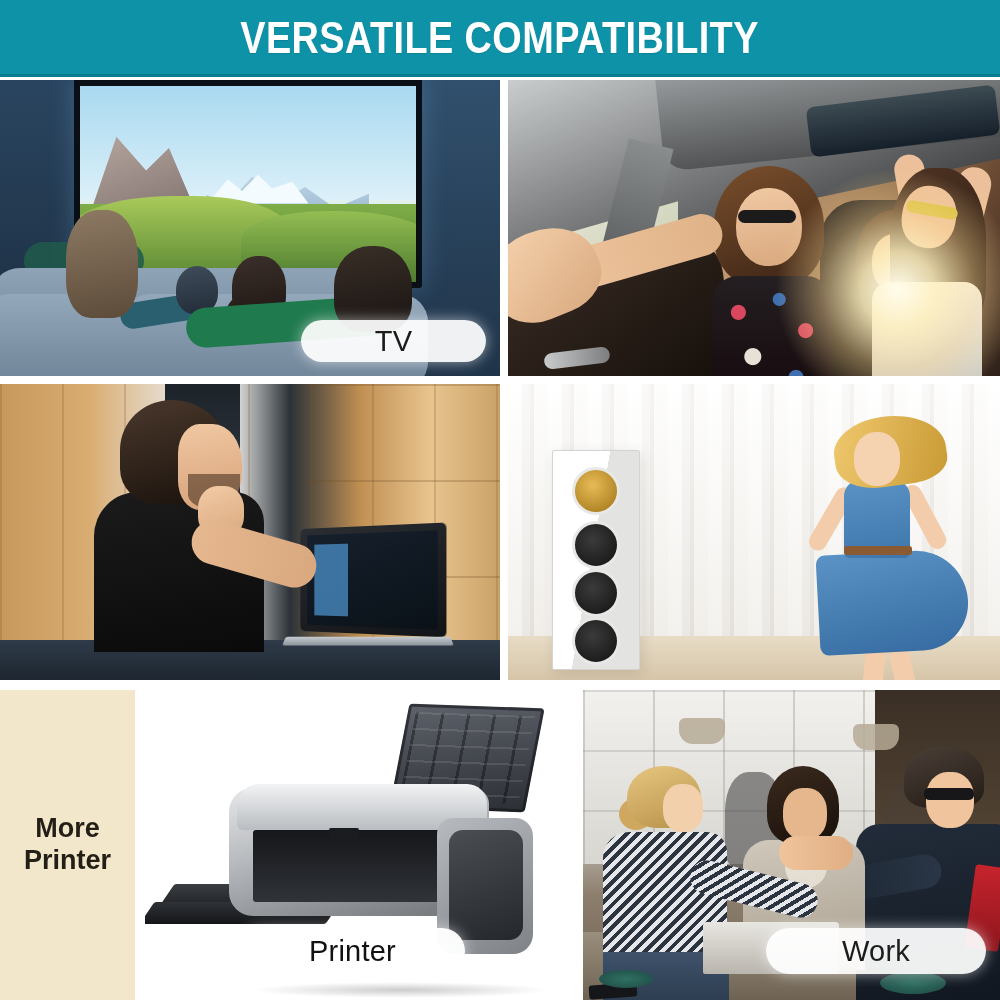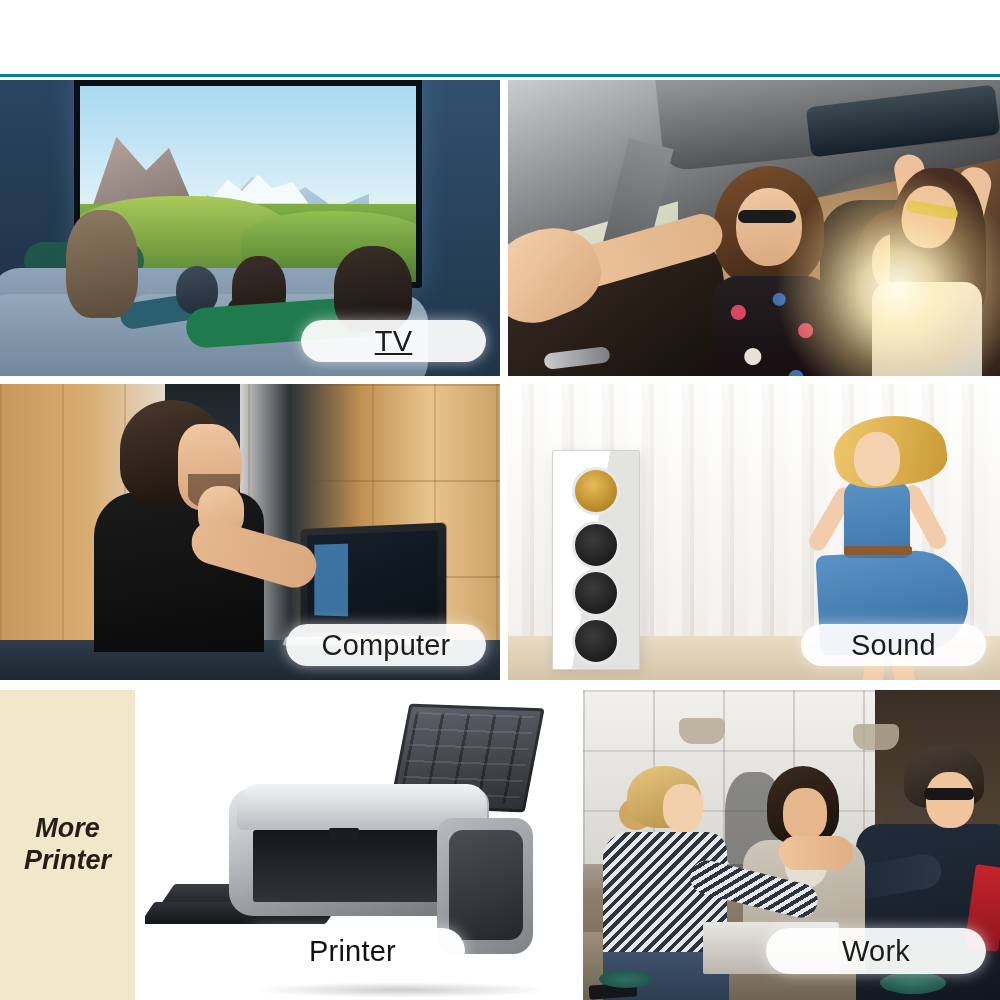--- a/index.html
+++ b/index.html
@@ -20,30 +20,30 @@
   
   .panel{position:absolute;overflow:hidden;background:#ffffff;}
   .p-tv      {left:0;   top:80px;  width:500px; height:296px;}
   .p-car     {left:508px;top:80px; width:492px; height:296px;}
   .p-computer{left:0;   top:384px; width:500px; height:296px;}
   .p-sound   {left:508px;top:384px;width:492px; height:296px;}
   .p-printer {left:145px;top:690px;width:438px; height:310px;}
   .p-work    {left:583px;top:690px;width:417px; height:310px;}
 
   .more-block{position:absolute;left:0;top:690px;width:135px;height:310px;
-          background:#f2e7cb;display:flex;align-items:center;justify-content:center;font-style:italic;}
+          background:#f2e7cb;display:flex;align-items:center;justify-content:center;}
   .more-text{color:#231f16;font-size:27px;font-weight:700;line-height:1.18;
           text-align:center;}
 
   
   .pill{position:absolute;display:flex;align-items:center;justify-content:center;
         border-radius:999px;background:rgba(255,255,255,.93);
         color:#1c1c1c;font-size:29px;font-weight:400;letter-spacing:.2px;
         box-shadow:0 0 14px rgba(255,255,255,.55);}
-  .pill-tv      {right:14px;bottom:14px;width:185px;height:42px;text-decoration:underline;}
+  .pill-tv      {right:14px;bottom:14px;width:185px;height:42px;}
   .pill-car     {right:14px;bottom:14px;width:185px;height:42px;}
   .pill-computer{right:14px;bottom:14px;width:200px;height:42px;}
   .pill-sound   {right:14px;bottom:14px;width:185px;height:42px;}
   .pill-printer {right:118px;bottom:26px;width:225px;height:46px;
                  background:rgba(255,255,255,.97);color:#111;}
   .pill-work    {right:14px;bottom:26px;width:220px;height:46px;}
 
   
   .tv-room{position:absolute;inset:0;background:
       linear-gradient(180deg,#1d2e41 0%,#25415b 45%,#2d4a66 100%);}
@@ -345,20 +345,23 @@
   .cup.c2{right:54px;bottom:6px;width:66px;height:22px;
       background:radial-gradient(ellipse,#2f6f63,#1e4a42);}
   .phone{position:absolute;left:6px;bottom:2px;width:48px;height:14px;
       background:#15161a;border-radius:3px;transform:rotate(-4deg);}
 </style>
 </head>
 <body>
 
 <div id="page">
 
+  <div class="header">
+    <div class="header-title">VERSATILE COMPATIBILITY</div>
+  </div>
   <div class="header-rule"></div>
 
   <div class="panel p-tv">
     <div class="tv-room">
       <div class="tv-wallL"></div>
       <div class="tv-wallR"></div>
       <div class="tv-bezel"></div>
       <div class="tv-screen">
         <div class="sky"></div>
         <div class="mtn-left"></div>
@@ -434,21 +437,20 @@
       </div>
       <div class="man">
         <div class="m-body"></div>
         <div class="m-hair"></div>
         <div class="m-face"></div>
         <div class="m-beard"></div>
         <div class="m-hand"></div>
         <div class="m-arm"></div>
       </div>
     </div>
-    <div class="pill pill-computer">Computer</div>
   </div>
 
   <div class="panel p-sound">
     <div class="sound-room">
       <div class="curtains"></div>
       <div class="curtain-shade"></div>
       <div class="floor"></div>
       <div class="speaker">
         <div class="drv tw"></div>
         <div class="drv m1"></div>
@@ -460,21 +462,20 @@
         <div class="g-arm r"></div>
         <div class="g-leg l"></div>
         <div class="g-leg r"></div>
         <div class="g-skirt"></div>
         <div class="g-torso"></div>
         <div class="g-belt"></div>
         <div class="g-hair"></div>
         <div class="g-face"></div>
       </div>
     </div>
-    <div class="pill pill-sound">Sound</div>
   </div>
 
   <div class="more-block">
     <div class="more-text">
       <div>More</div>
       <div>Printer</div>
     </div>
   </div>
 
   <div class="panel p-work">

